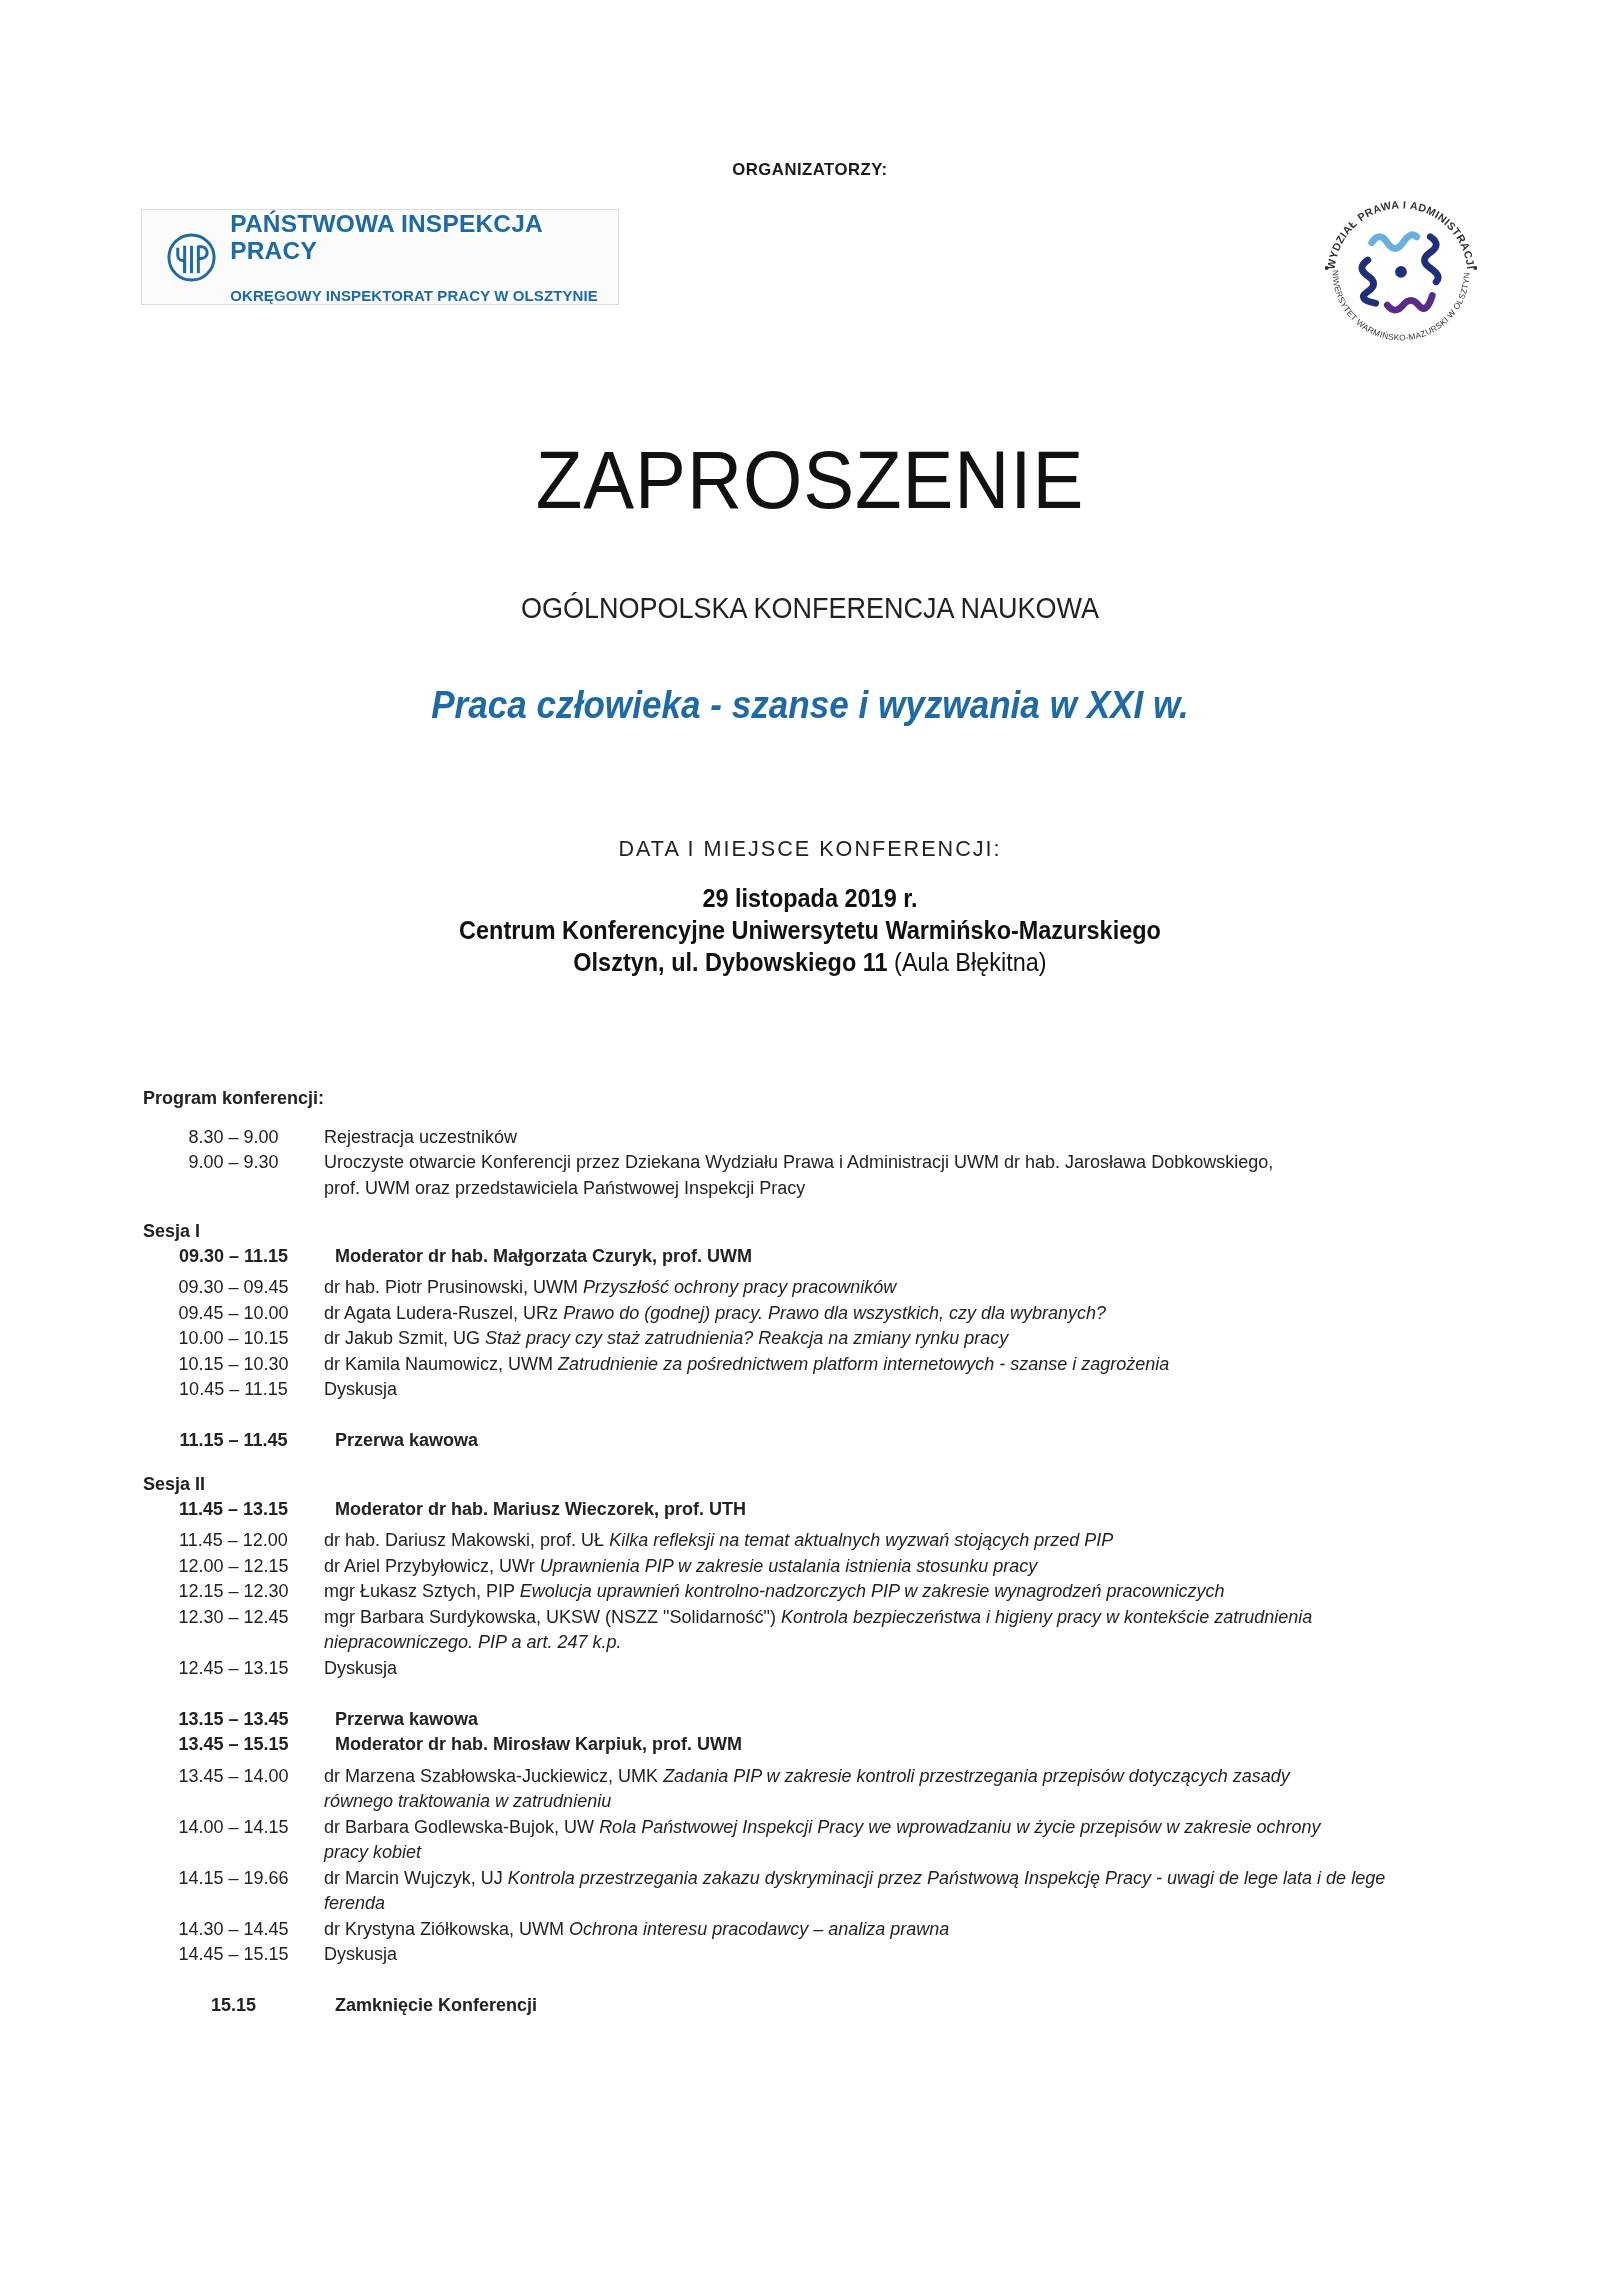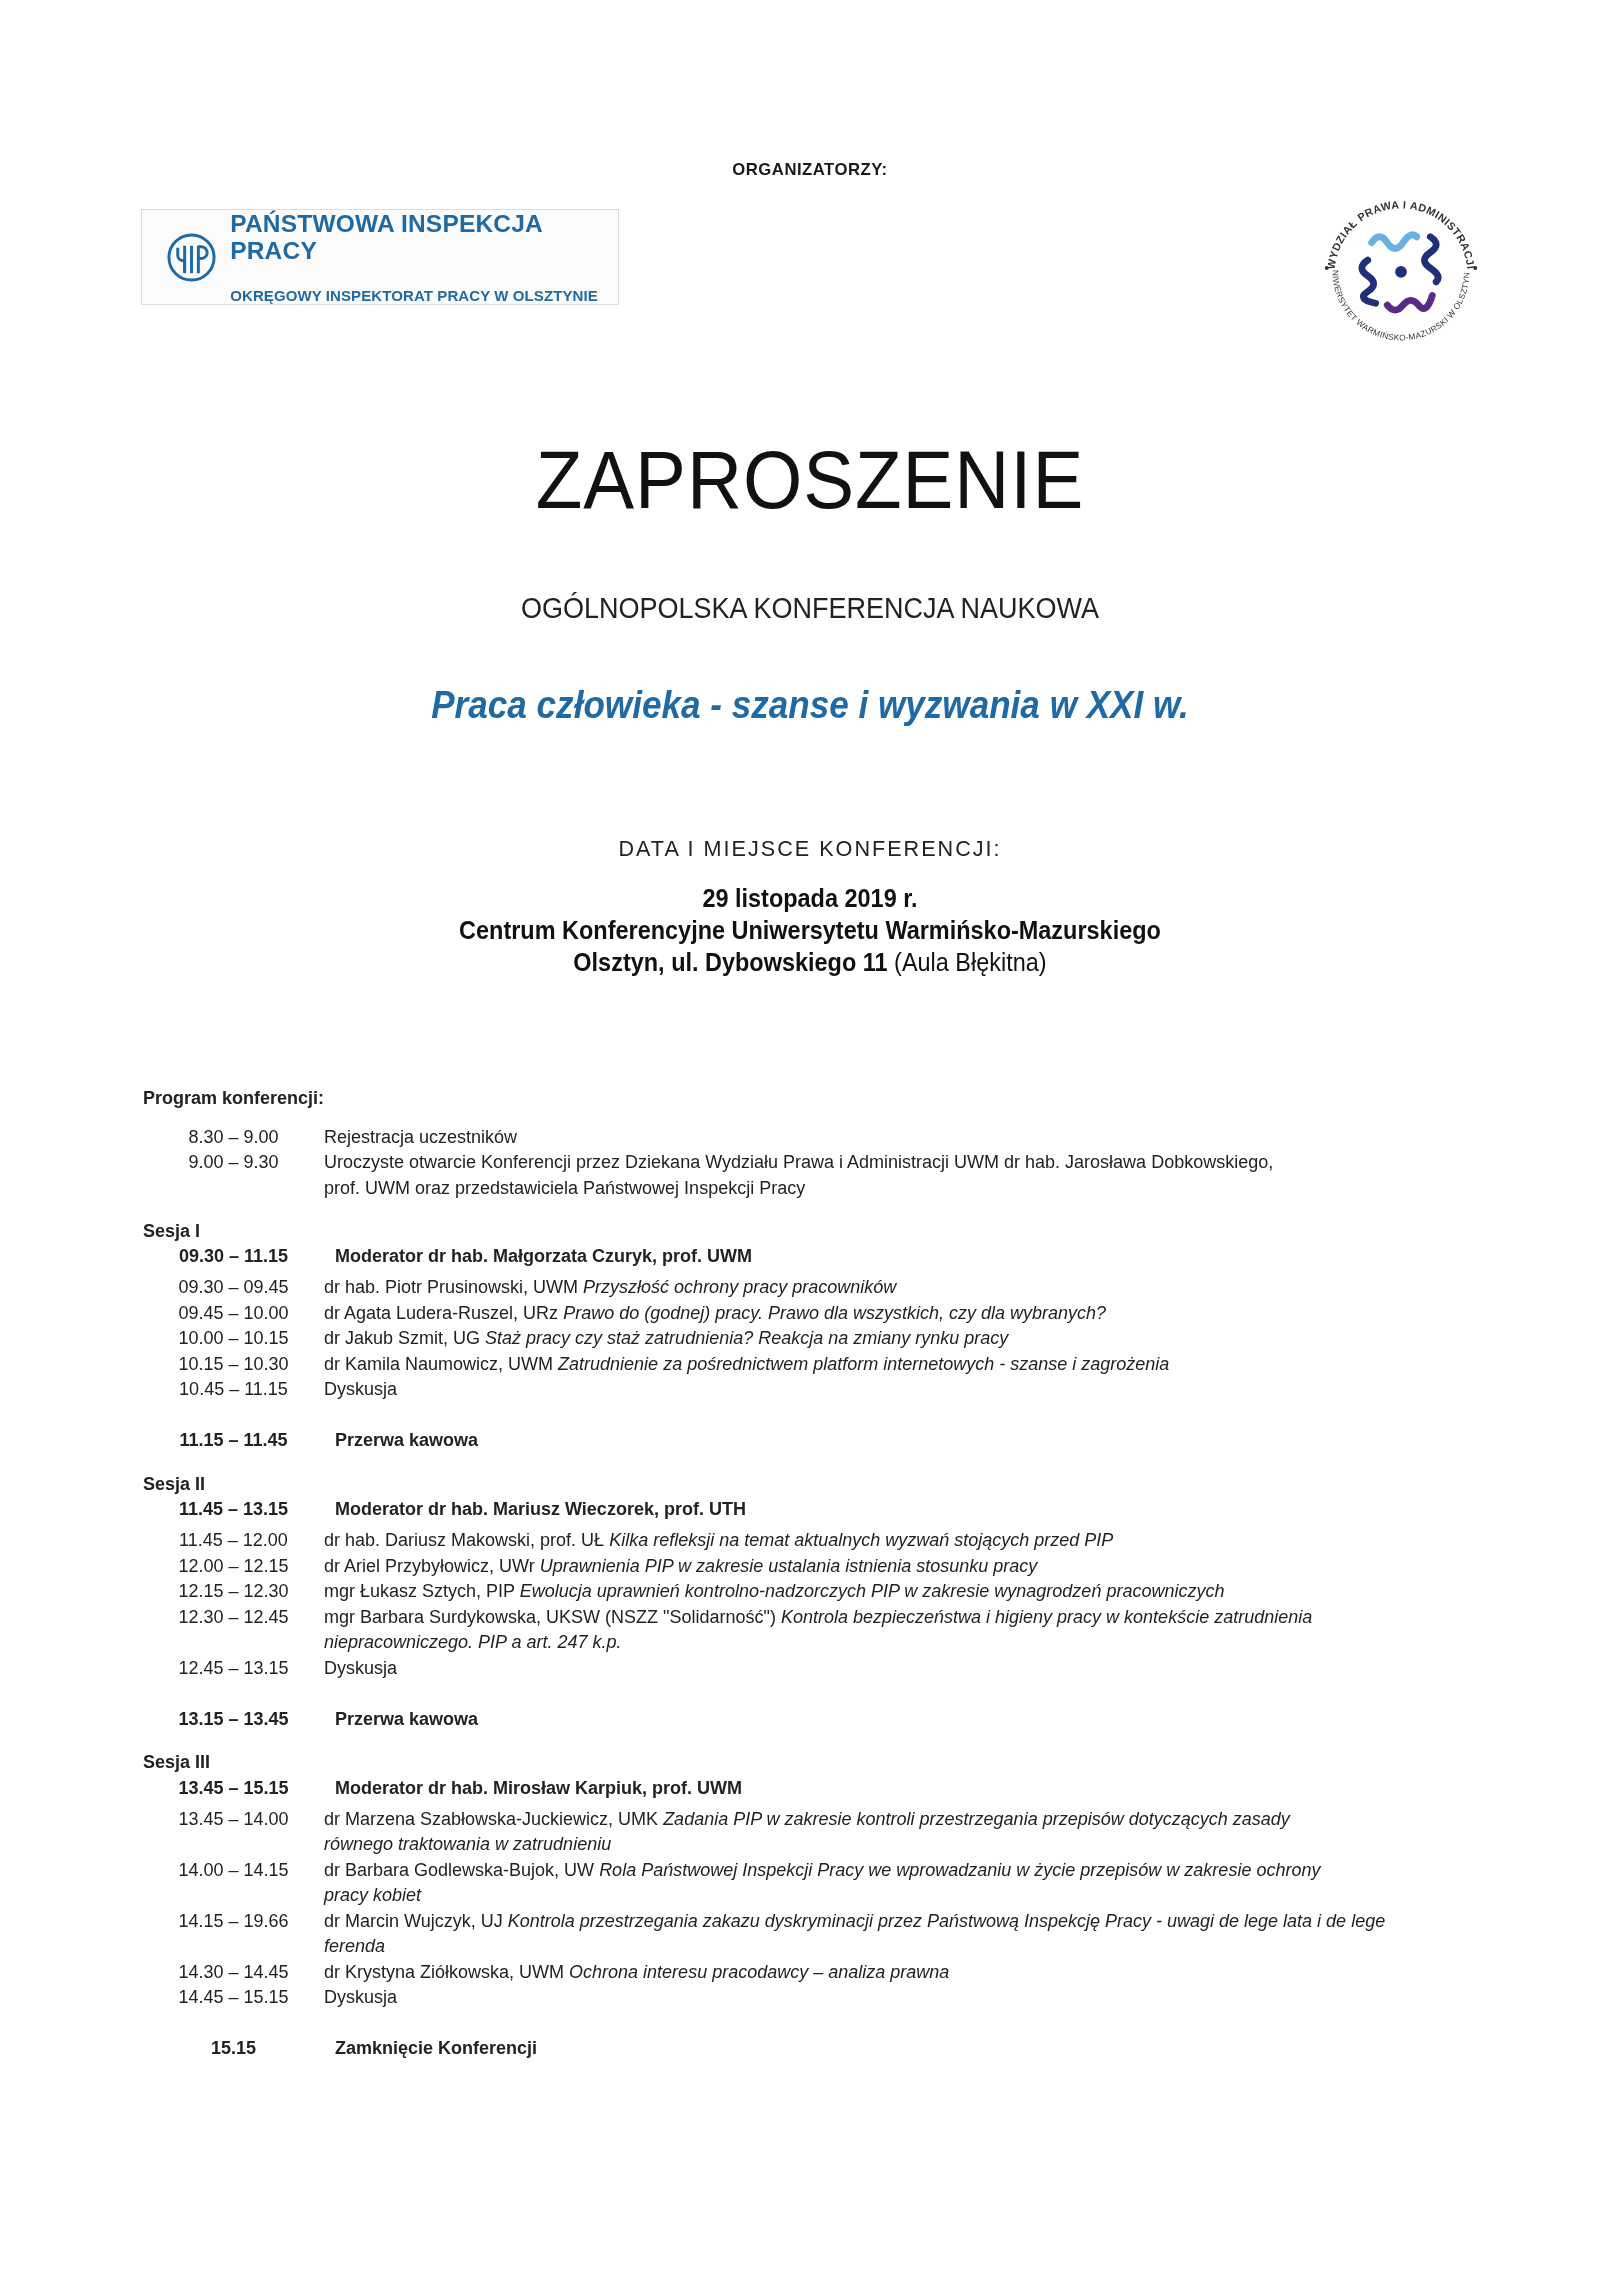--- a/index.html
+++ b/index.html
@@ -181,21 +181,20 @@
   <div class="row">
       <span class="time">12.45 – 13.15</span>
       <span class="desc">Dyskusja</span>
     </div>
   <div class="gap-m"></div>
   <div class="row bold">
       <span class="time">13.15 – 13.45</span>
       <span class="desc">Przerwa kawowa</span>
     </div>
 
-  <div class="session-label">Sesja III</div>
   <div class="row bold">
     <span class="time">13.45 – 15.15</span>
     <span class="desc">Moderator dr hab. Mirosław Karpiuk, prof. UWM</span>
   </div>
   <div class="gap-s"></div>
   <div class="row">
       <span class="time">13.45 – 14.00</span>
       <span class="desc"><span>dr Marzena Szabłowska-Juckiewicz, UMK</span> <em>Zadania PIP w zakresie kontroli przestrzegania przepisów dotyczących zasady</em><br><em>równego traktowania w zatrudnieniu</em></span>
     </div>
   <div class="row">

